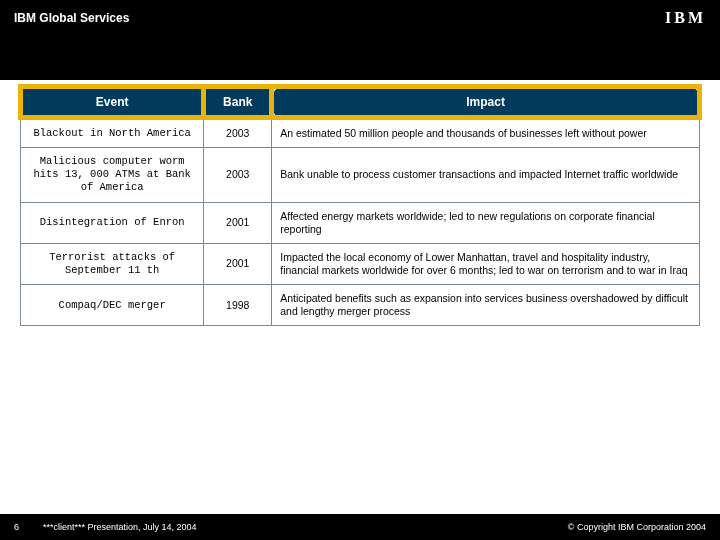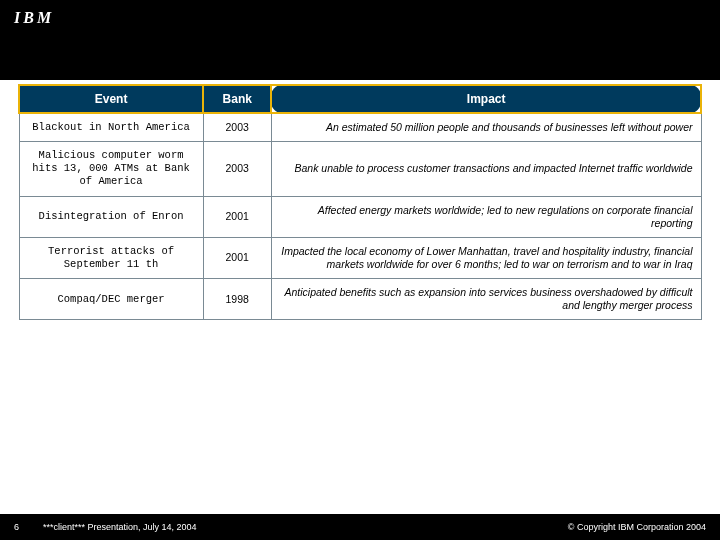--- a/index.html
+++ b/index.html
@@ -1,48 +1,49 @@
 <!DOCTYPE html>
 <html><head>
 <meta charset="utf-8">
 <style>
   * { margin: 0; padding: 0; box-sizing: border-box; }
   html, body { width: 720px; height: 540px; font-family: Arial, Helvetica, sans-serif; background: #fff; }
   .slide { width: 720px; height: 540px; display: flex; flex-direction: column; position: relative; }
   .topbar { background: #000; color: #fff; height: 36px; display: flex; align-items: center; justify-content: space-between; padding: 0 14px; }
   .topbar .brand { font-size: 12px; font-weight: bold; }
-  .topbar .logo { font-family: Georgia, 'Times New Roman', serif; font-weight: bold; font-size: 16px; letter-spacing: 3px; font-style: italic; }
+  .topbar .logo { font-family: Georgia, 'Times New Roman', serif; font-weight: bold; font-size: 16px; letter-spacing: 3px; }
   .blackband { background: #000; height: 44px; }
   .title-wrap { padding: 8px 18px 4px 18px; }
   .title { font-size: 20px; font-weight: bold; color: #000; border-bottom: 1px solid #999; padding-bottom: 6px; }
   .content { flex: 1; padding: 4px 18px 0 18px; }
   table { width: 100%; border-collapse: collapse; table-layout: fixed; }
   col.c-event { width: 27%; }
   col.c-date { width: 10%; }
   col.c-impact { width: 63%; }
-  th { background: #003a5d; color: #fff; font-size: 12px; font-weight: bold; padding: 6px 8px; border: 2px solid #eab308; }
+  th { background: #003a5d; color: #fff; font-size: 12px; font-weight: bold; padding: 6px 8px; border: 5px solid #eab308; }
   th.ev { text-align: center; }
   th.dt { text-align: center; }
   th.im { text-align: center; border-radius: 11px; }
   td { font-size: 10.5px; color: #000; padding: 7px 8px; border: 1px solid #7a8a94; vertical-align: middle; line-height: 1.25; }
   td.date { text-align: center; }
   td.event { text-align: center; font-family: Liberation Mono, monospace; }
-  td.impact { text-align: right; font-style: italic; }
+  td.impact { text-align: left; }
   .footer { background: #000; color: #fff; height: 26px; display: flex; align-items: center; justify-content: space-between; padding: 0 14px; font-size: 9px; }
   .footer .left { display: flex; align-items: center; gap: 24px; }
   .footer .pgnum { font-weight: normal; }
   .footer .pres { }
   .footer .copy { }
 </style>
 </head>
 <body>
 
 <div class="slide">
 
   <div class="topbar">
+    <span class="brand">IBM Global Services</span>
     <span class="logo">IBM</span>
   </div>
 
   <div class="blackband"></div>
 
 
   <div class="content">
     <table>
       <colgroup>
         <col class="c-event">

